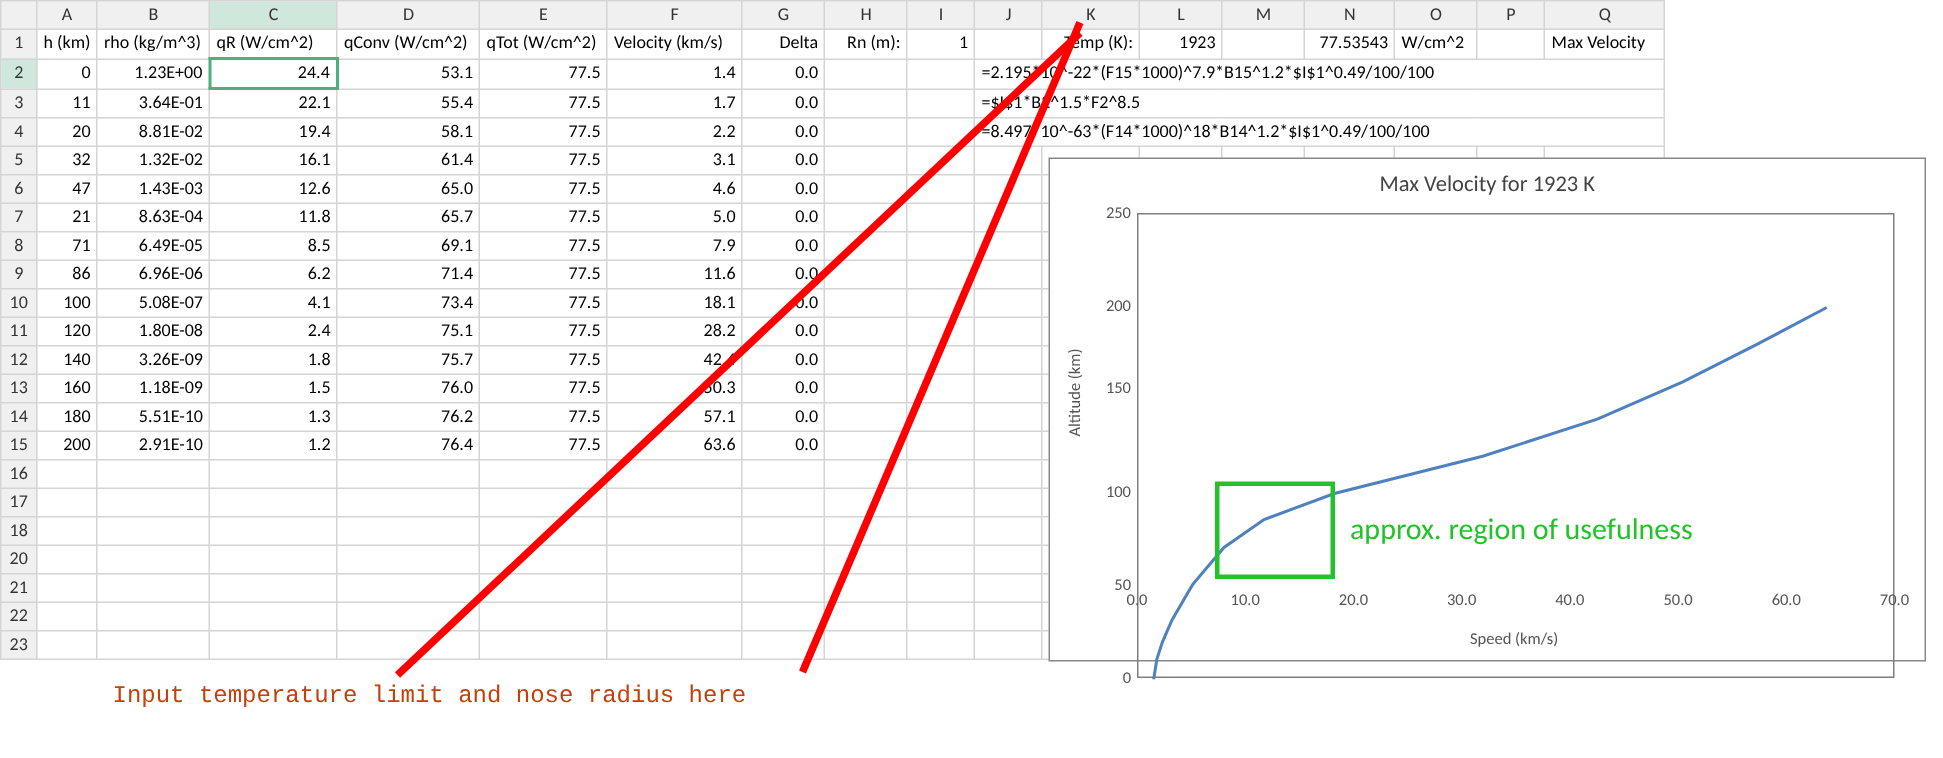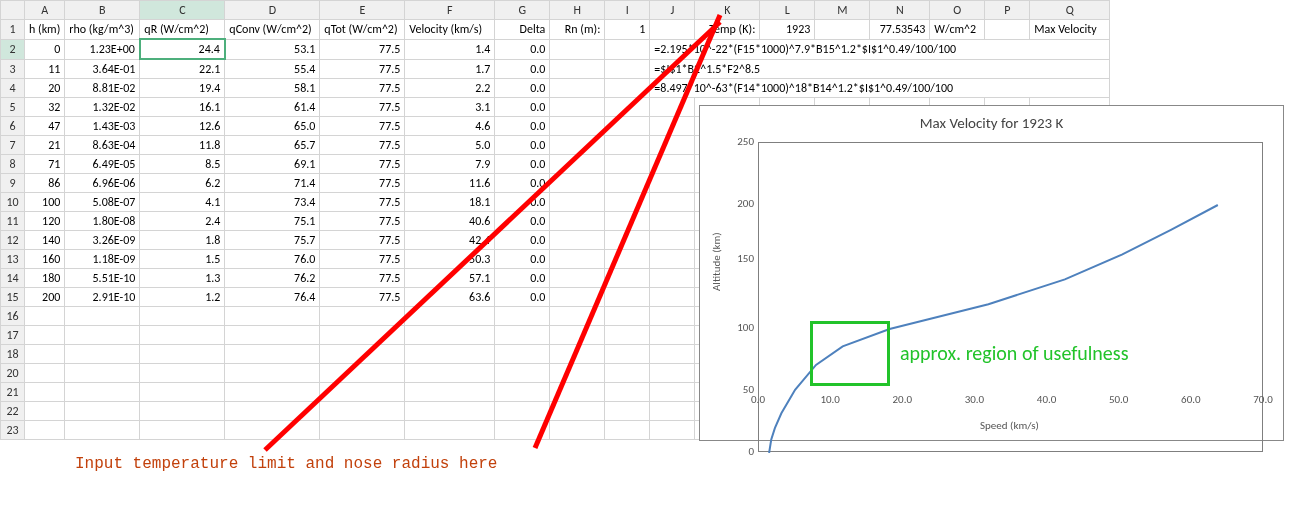--- a/index.html
+++ b/index.html
@@ -238,21 +238,21 @@
           <td></td>
           <td></td>
         </tr>
         <tr>
           <th class="rowhdr">11</th>
           <td>120</td>
           <td>1.80E-08</td>
           <td>2.4</td>
           <td>75.1</td>
           <td>77.5</td>
-          <td>40.6</td>
+          <td>28.2</td>
           <td>0.0</td>
           <td></td>
           <td></td>
           <td></td>
           <td></td>
           <td></td>
           <td></td>
           <td></td>
           <td></td>
           <td></td>

